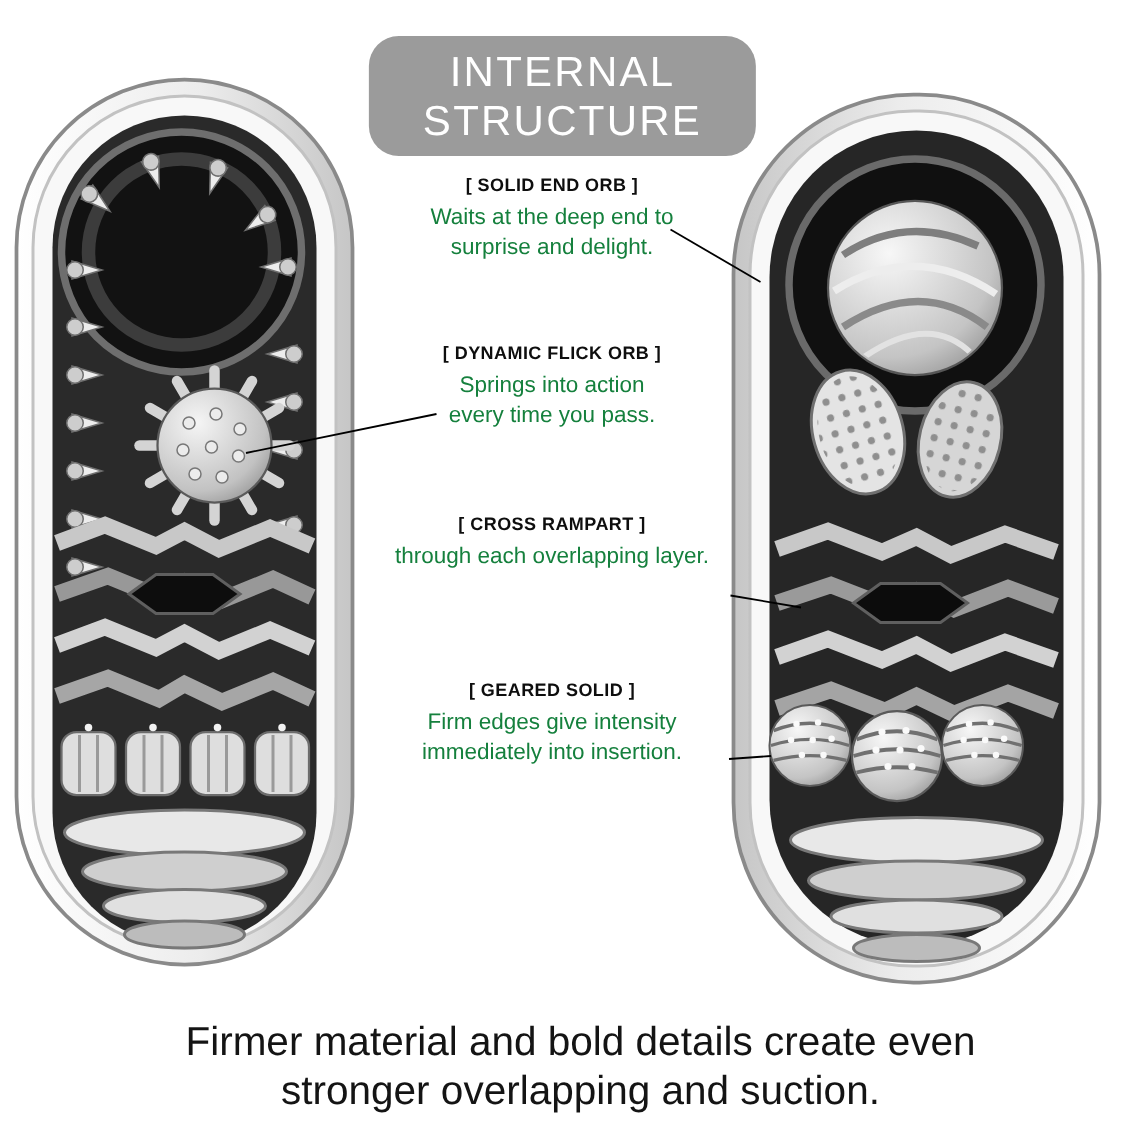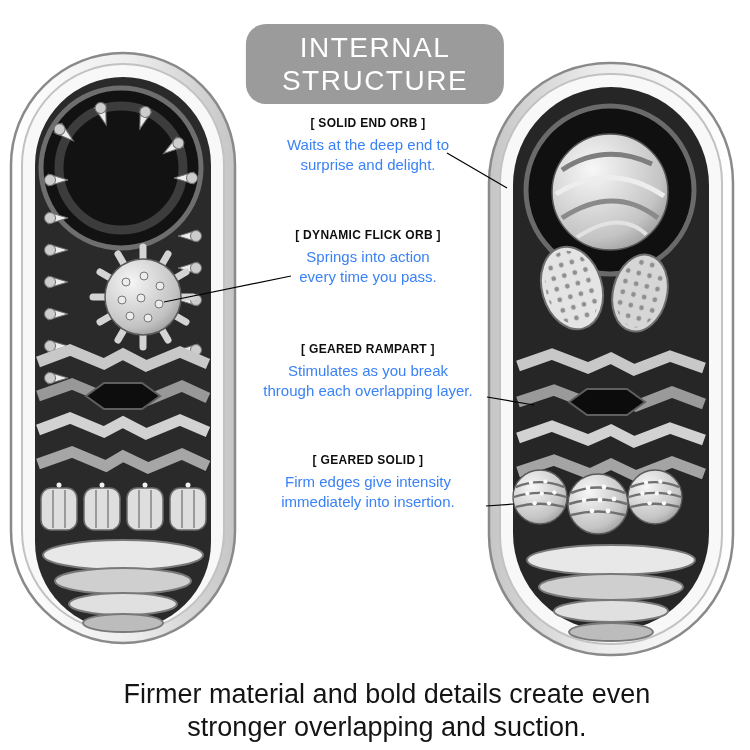--- a/index.html
+++ b/index.html
@@ -14,21 +14,21 @@
     padding:7px 36px; text-align:center; font-size:28px;
     letter-spacing:1.5px; line-height:1.18; z-index:3; white-space:nowrap;
   }
   .illus { position:absolute; z-index:0; }
   .illus-left  { left:8px;  top:50px; }
   .illus-right { left:486px; top:60px; }
   .callout {
     position:absolute; left:228px; width:280px; text-align:center; z-index:2;
   }
   .callout .ct { font-size:12px; font-weight:bold; color:#0e0e0e; margin-bottom:5px; letter-spacing:0.3px; }
-  .callout .cb { font-size:15px; color:#3b82f6; line-height:1.35; }
+  .callout .cb { font-size:15px; color:#15803d; line-height:1.35; }
   .c1 { top:116px; }
   .c2 { top:228px; }
   .c3 { top:342px; }
   .c4 { top:453px; }
   .connectors { position:absolute; left:0; top:0; width:750px; height:750px; pointer-events:none; z-index:1; }
   .footer {
     position:absolute; top:678px; left:0; width:100%; text-align:center;
     font-size:27px; color:#141414; line-height:1.24; z-index:2;padding-left:24px;
   }
 </style>
@@ -252,22 +252,21 @@
     <div class="cb">surprise and delight.</div>
   </div>
 
   <div class="callout c2">
     <div class="ct">[ DYNAMIC FLICK ORB ]</div>
     <div class="cb">Springs into action</div>
     <div class="cb">every time you pass.</div>
   </div>
 
   <div class="callout c3">
-    <div class="ct">[ GEARED RAMPART ]</div>
-    <div class="cb">Stimulates as you break</div>
+    <div class="ct">[ CROSS RAMPART ]</div>
     <div class="cb">through each overlapping layer.</div>
   </div>
 
   <div class="callout c4">
     <div class="ct">[ GEARED SOLID ]</div>
     <div class="cb">Firm edges give intensity</div>
     <div class="cb">immediately into insertion.</div>
   </div>
 
   <svg class="connectors" viewBox="0 0 750 750">

